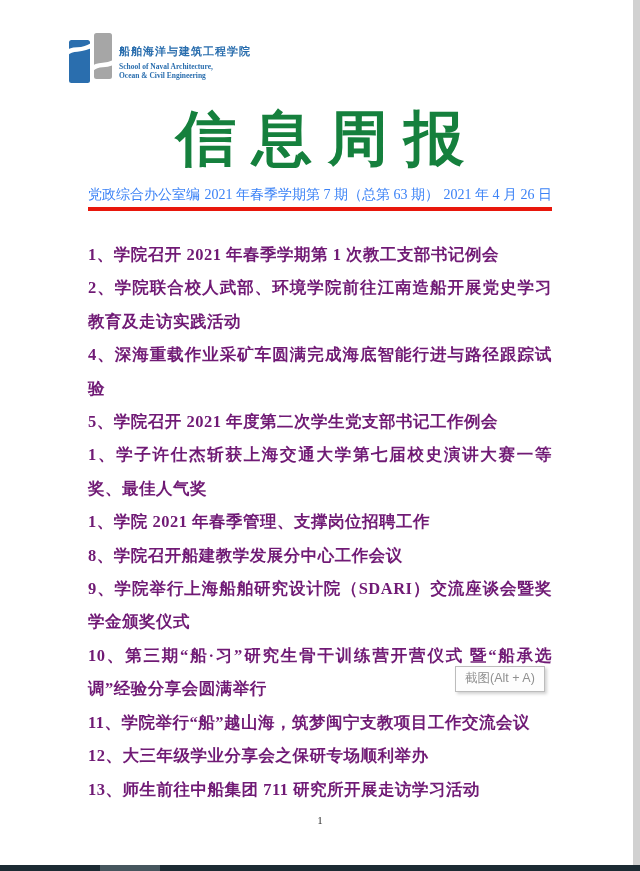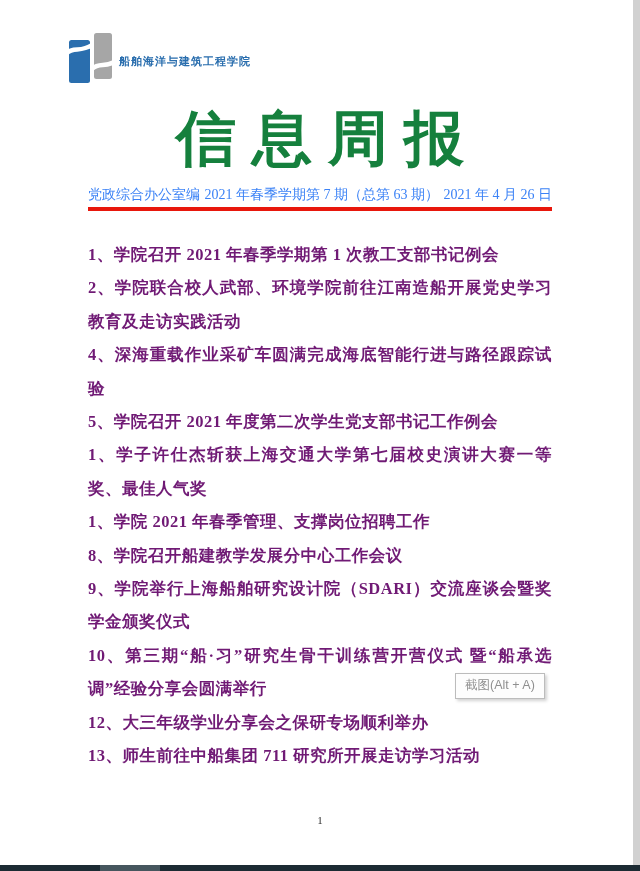--- a/index.html
+++ b/index.html
@@ -87,37 +87,40 @@
   
   .tooltip {
     position: absolute; left: 455px; top: 666px;
     padding: 3px 9px 4px 9px;
     background: #fdfdfd;
     border: 1px solid #bcbcbc;
     box-shadow: 2px 2px 3px rgba(0,0,0,0.18);
     font-family: "Liberation Sans", sans-serif;
     font-size: 12.5px; color: #8f8f8f;
     white-space: nowrap;
-    margin-top: 7px;
   }
 </style>
 </head>
 <body>
 
 <div class="doc-page">
 
   <div class="logo-block">
     <svg class="logo-icon" viewBox="0 0 44 50" xmlns="http://www.w3.org/2000/svg" aria-hidden="true">
       <rect x="1" y="7" width="21" height="43" rx="2.5" fill="#2a6eae"></rect>
       <rect x="26" y="0" width="18" height="46" rx="2.5" fill="#a6a6a6"></rect>
       <path d="M -2 21 C 5 13, 12 20, 24 12" stroke="#ffffff" stroke-width="4.5" fill="none"></path>
       <path d="M 24 36 C 31 29, 37 35, 46 29" stroke="#ffffff" stroke-width="4.5" fill="none"></path>
     </svg>
     <div class="logo-text">
       <div class="logo-cn">船舶海洋与建筑工程学院</div>
+      <div class="logo-en">
+        <div>School of Naval Architecture,</div>
+        <div>Ocean &amp; Civil Engineering</div>
+      </div>
     </div>
   </div>
 
   <h1 class="doc-title">信息周报</h1>
 
   <div class="meta-line">
     <span>党政综合办公室编</span>
     <span>2021 年春季学期第 7 期（总第 63 期）</span>
     <span>2021 年 4 月 26 日</span>
   </div>
@@ -127,20 +130,21 @@
   <div class="item-list">
     <p>1、学院召开 2021 年春季学期第 1 次教工支部书记例会</p>
     <p>2、学院联合校人武部、环境学院前往江南造船开展党史学习教育及走访实践活动</p>
     <p>4、深海重载作业采矿车圆满完成海底智能行进与路径跟踪试验</p>
     <p>5、学院召开 2021 年度第二次学生党支部书记工作例会</p>
     <p>1、学子许仕杰斩获上海交通大学第七届校史演讲大赛一等奖、最佳人气奖</p>
     <p>1、学院 2021 年春季管理、支撑岗位招聘工作</p>
     <p>8、学院召开船建教学发展分中心工作会议</p>
     <p>9、学院举行上海船舶研究设计院（SDARI）交流座谈会暨奖学金颁奖仪式</p>
     <p>10、第三期“船·习”研究生骨干训练营开营仪式 暨“船承选调”经验分享会圆满举行</p>
+    <p>11、学院举行“船”越山海，筑梦闽宁支教项目工作交流会议</p>
     <p>12、大三年级学业分享会之保研专场顺利举办</p>
     <p>13、师生前往中船集团 711 研究所开展走访学习活动</p>
   </div>
 
   <div class="page-number">1</div>
 
 </div>
 
 <div class="tooltip">截图(Alt + A)</div>
 

